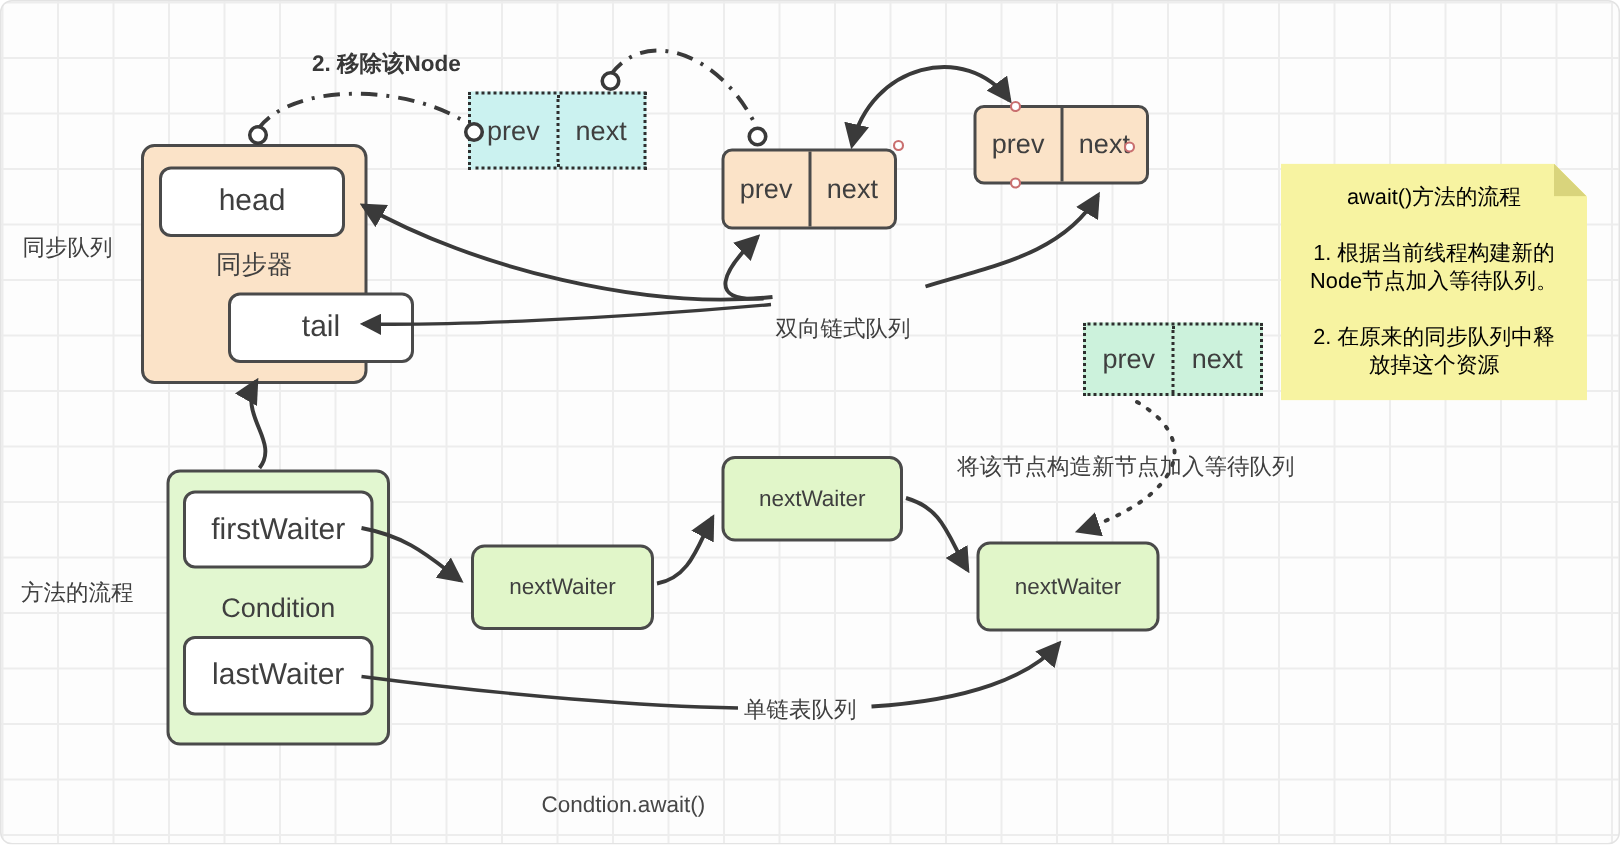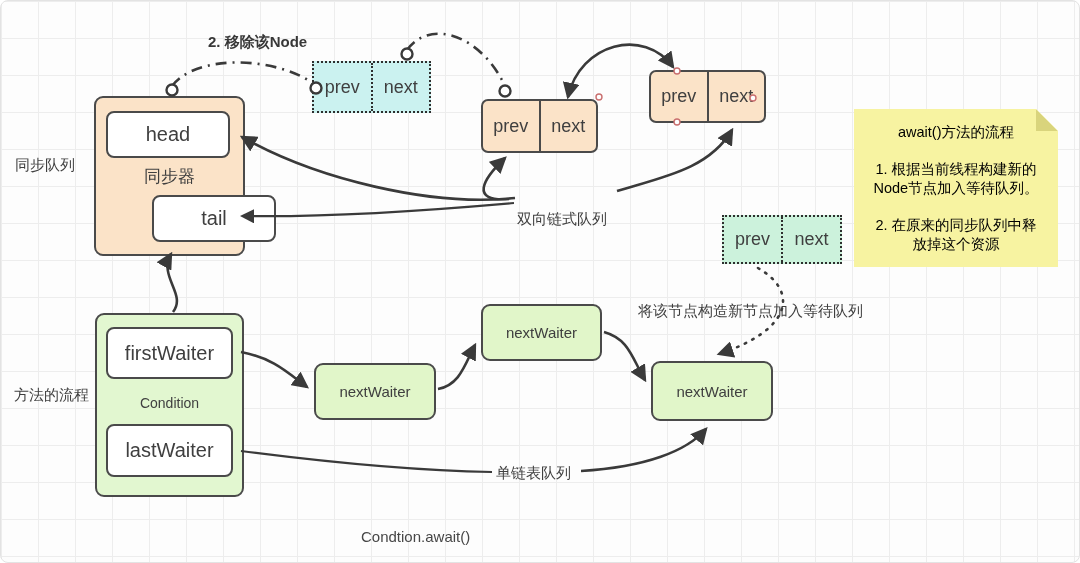--- a/index.html
+++ b/index.html
@@ -48,25 +48,25 @@
     <div class="abs white-field" style="left:10px;top:13px;width:124px;height:47px;">
       <span>head</span>
     </div>
     <div class="container-title" style="top:67px;text-align:center;">同步器</div>
     <div class="abs white-field" style="left:10px;top:97px;width:124px;height:47px;margin-left:46px;">
       <span>tail</span>
     </div>
   </div>
 
   <div class="abs floating-label" style="left:13px;top:385px;">方法的流程</div>
-  <div class="abs shape green-container" style="left:94px;top:312px;width:149px;height:184px;">
+  <div class="abs shape green-container" style="left:110px;top:312px;width:149px;height:184px;">
     <div class="abs white-field" style="left:9px;top:12px;width:127px;height:52px;">
       <span>firstWaiter</span>
     </div>
-    <div class="container-title" style="top:80px;font-size:14px;">Condition</div>
+    <div class="container-title" style="top:80px;font-size:18px;">Condition</div>
     <div class="abs white-field" style="left:9px;top:109px;width:127px;height:53px;text-align:right;">
       <span>lastWaiter</span>
     </div>
   </div>
 
   <div class="abs shape waiter" style="left:313px;top:362px;width:122px;height:57px;">
     <span>nextWaiter</span>
   </div>
   <div class="abs shape waiter" style="left:480px;top:303px;width:121px;height:57px;">
     <span>nextWaiter</span>

